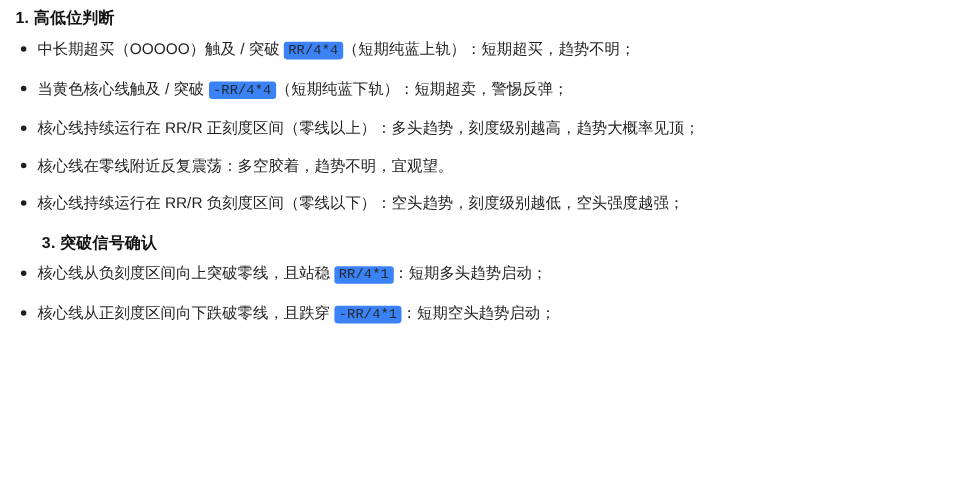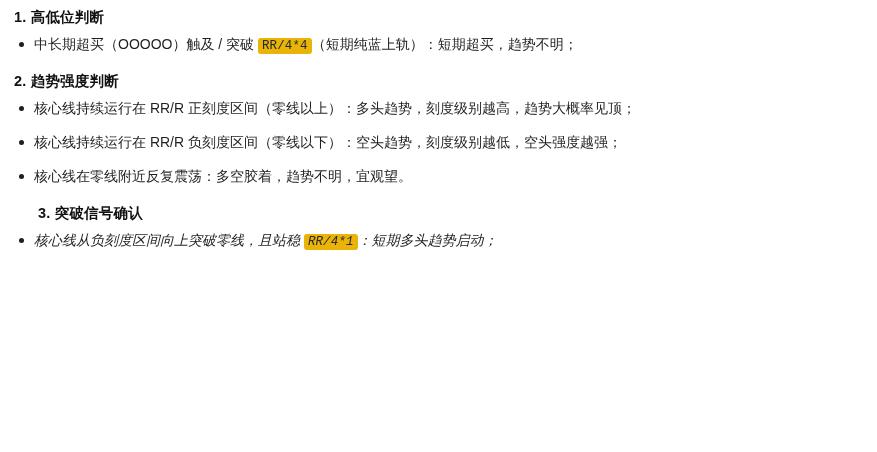--- a/index.html
+++ b/index.html
@@ -50,55 +50,60 @@
     left: 9px;
     top: 8px;
     width: 5px;
     height: 5px;
     border-radius: 50%;
     background: #1f1f1f;
   }
   .code {
     font-family: "Liberation Mono", "DejaVu Sans Mono", monospace;
     font-size: 12.5px;
-    background: #eab308;
+    background: #3b82f6;
     color: #24292f;
     padding: 1px 4px;
     border-radius: 3px;
     letter-spacing: 0.1px;
     text-align: center;
   }
   .txt { white-space: pre-wrap; }
-  .sec3-list li { margin-bottom: 24px; font-style: italic; }
+  .sec3-list li { margin-bottom: 24px; }
 </style>
 </head>
 <body>
 
 <div class="page">
 
   <h3 class="section-heading">1. 高低位判断</h3>
   <ul class="bullets">
     <li>
       <span class="txt">中长期超买（OOOOO）触及 / 突破 </span><span class="code">RR/4*4</span><span class="txt">（短期纯蓝上轨）：短期超买，趋势不明；</span>
     </li>
+    <li>
+      <span class="txt">当黄色核心线触及 / 突破 </span><span class="code">-RR/4*4</span><span class="txt">（短期纯蓝下轨）：短期超卖，警惕反弹；</span>
+    </li>
   </ul>
 
-  <h3 class="section-heading sec-2">2. 趋势强度判断</h3>
   <ul class="bullets">
     <li>
       <span class="txt">核心线持续运行在 RR/R 正刻度区间（零线以上）：多头趋势，刻度级别越高，趋势大概率见顶；</span>
     </li>
     <li>
-      <span class="txt">核心线持续运行在 RR/R 负刻度区间（零线以下）：空头趋势，刻度级别越低，空头强度越强；</span>
+      <span class="txt">核心线在零线附近反复震荡：多空胶着，趋势不明，宜观望。</span>
     </li>
     <li>
-      <span class="txt">核心线在零线附近反复震荡：多空胶着，趋势不明，宜观望。</span>
+      <span class="txt">核心线持续运行在 RR/R 负刻度区间（零线以下）：空头趋势，刻度级别越低，空头强度越强；</span>
     </li>
   </ul>
 
   <h3 class="section-heading sec-3">3. 突破信号确认</h3>
   <ul class="bullets sec3-list">
     <li>
       <span class="txt">核心线从负刻度区间向上突破零线，且站稳 </span><span class="code">RR/4*1</span><span class="txt">：短期多头趋势启动；</span>
     </li>
+    <li>
+      <span class="txt">核心线从正刻度区间向下跌破零线，且跌穿 </span><span class="code">-RR/4*1</span><span class="txt">：短期空头趋势启动；</span>
+    </li>
   </ul>
 
 </div>
 
 </body></html>

